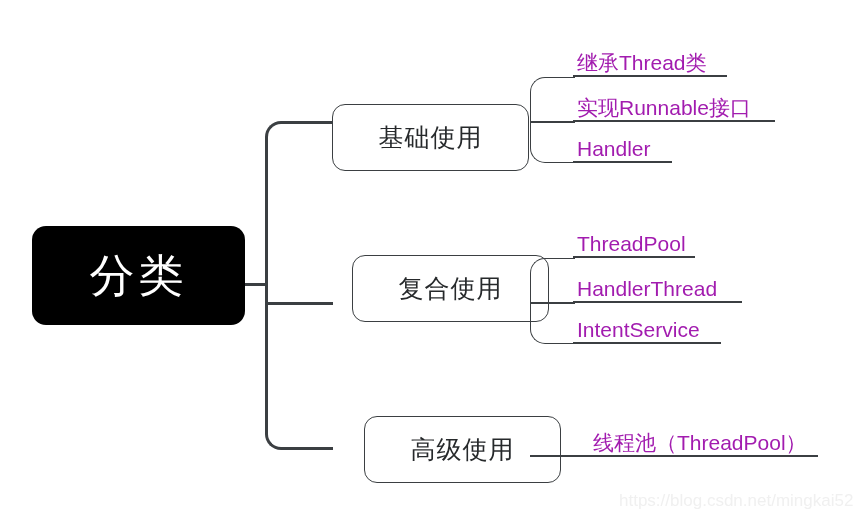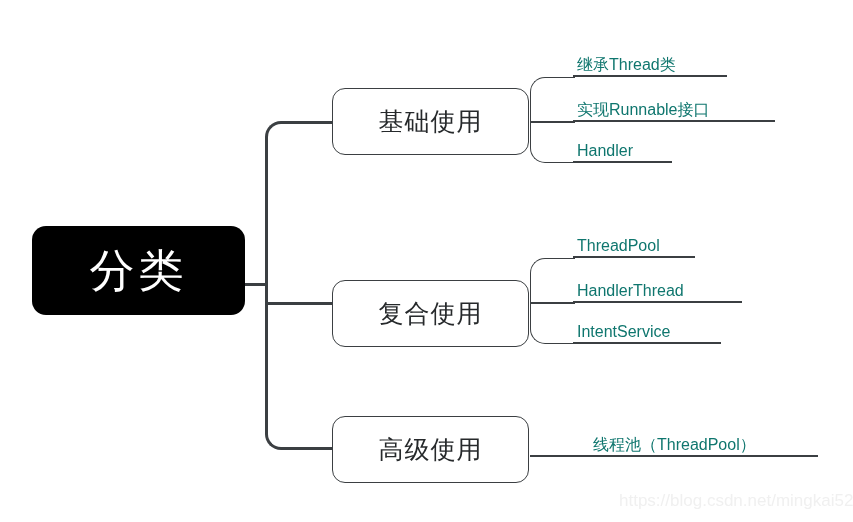--- a/index.html
+++ b/index.html
@@ -17,21 +17,21 @@
     background: #ffffff;
     overflow: hidden;
   }
 
   
   .root-node {
     position: absolute;
     left: 32px;
     top: 226px;
     width: 213px;
-    height: 89px;
+    height: 99px;
     background: #000000;
     border-radius: 14px;
     display: flex;
     align-items: center;
     justify-content: center;
   }
   .root-label {
     color: #ffffff;
     font-size: 45px;
     letter-spacing: 4px;
@@ -52,23 +52,23 @@
     display: flex;
     align-items: center;
     justify-content: center;
   }
   .branch-label {
     color: #26292b;
     font-size: 25px;
     letter-spacing: 1px;
     line-height: 1;
   }
-  .branch-1 { top: 88px; }
-  .branch-2 { top: 280px; }
-  .branch-3 { top: 416px; }
+  .branch-1 { top: 104px; }
+  .branch-2 { top: 255px; margin-left: 20px; }
+  .branch-3 { top: 416px; margin-left: 32px; }
 
   
   .trunk-stub {
     position: absolute;
     left: 245px;
     top: 283px;
     width: 22px;
     height: 3px;
     background: #3b3f42;
   }
@@ -127,22 +127,22 @@
   .leaf {
     position: absolute;
     left: 573px;
     height: 0;
   }
   .leaf-text {
     position: absolute;
     left: 4px;
     bottom: 4px;
     white-space: nowrap;
-    color: #0f766e;
-    font-size: 16px;
+    color: #a21caf;
+    font-size: 21px;
     line-height: 1;
   }
   .leaf-rule {
     position: absolute;
     left: 0;
     bottom: 0;
     height: 1.7px;
     background: #3b3f42;
   }
 

